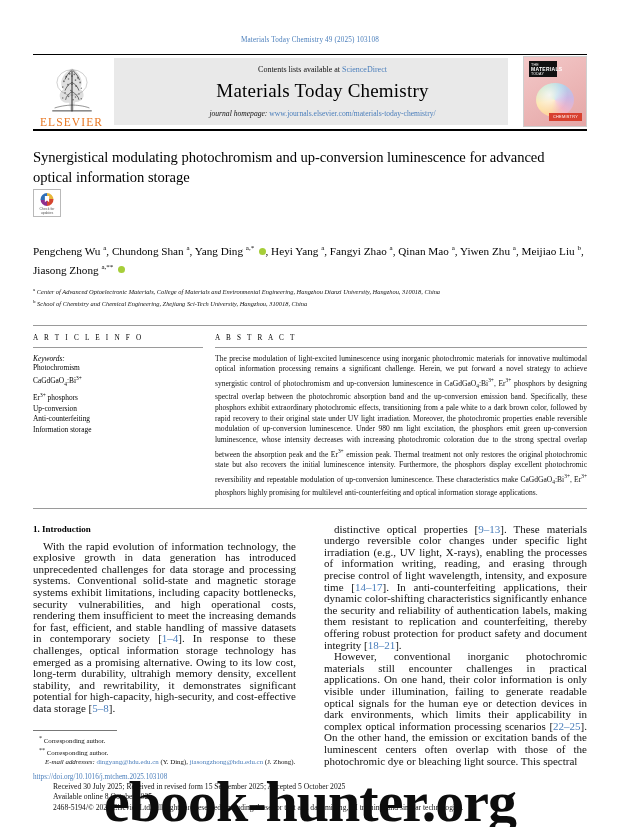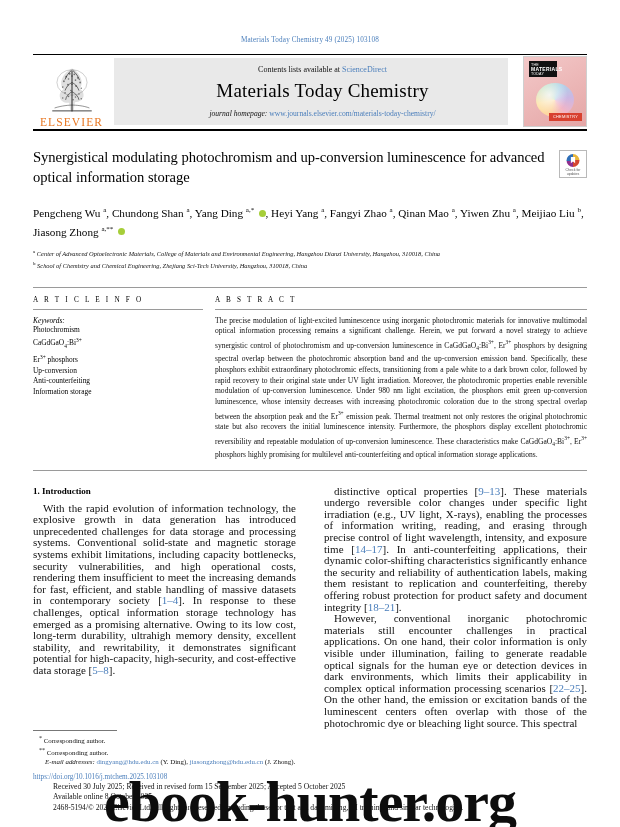--- a/index.html
+++ b/index.html
@@ -133,20 +133,21 @@
   .masthead-rule {
     margin: 0 33px;
     border-bottom: 2.2px solid #000;
   }
 
   
   .title-area {
     margin: 17px 33px 0 33px;
     display: flex;
     align-items: flex-start;
+    flex-direction: column;
   }
   .article-title {
     flex: 1 1 auto;
     font-size: 14.6px;
     line-height: 19.5px;
     font-weight: 400;
     color: #000;
     letter-spacing: -.05px;
     margin: 0;
     padding-right: 10px;
@@ -171,21 +172,21 @@
     margin-top:-1px;
   }
   .crossmark-text {
     position: absolute; bottom: 1px; left: 0; right: 0;
     text-align: center; font-size: 3.5px; line-height: 4.2px;
     color: #555; font-family: "Liberation Sans", sans-serif;
   }
 
   
   .authors {
-    margin: 15px 33px 0 33px;
+    margin: 23px 33px 0 33px;
     font-size: 11.2px;
     line-height: 16px;
     color: #000;
   }
   .authors sup { font-size: 7px; }
   .orcid {
     display: inline-block;
     width: 7px; height: 7px; border-radius: 50%;
     background: #a6ce39;
     position: relative; top: 0px;

